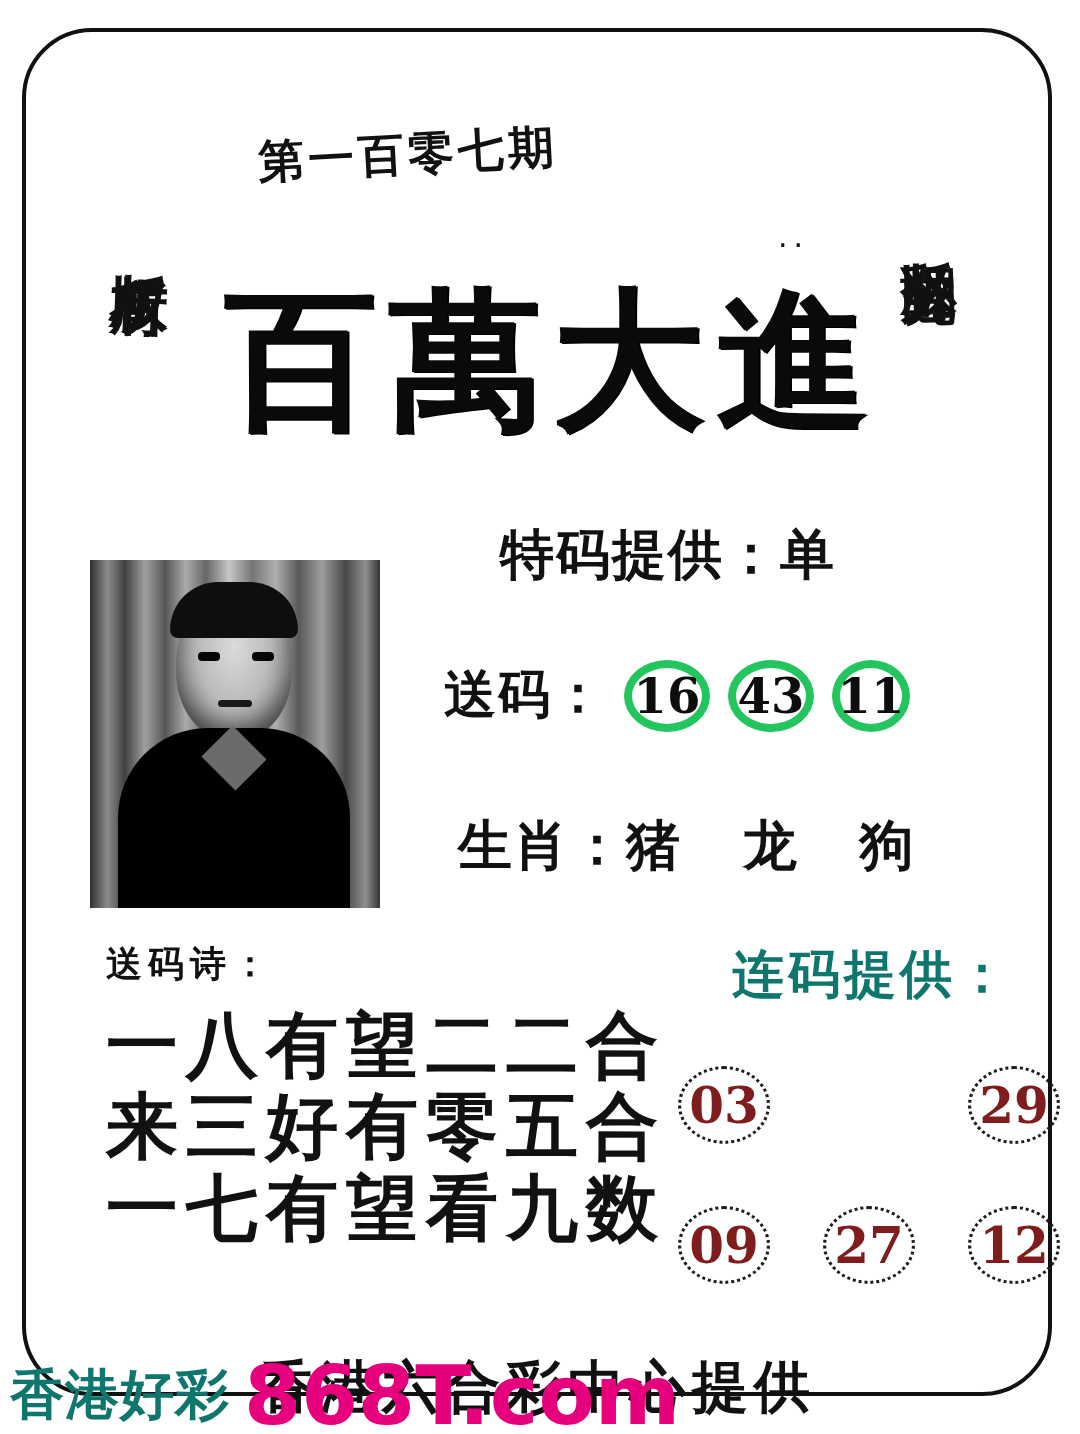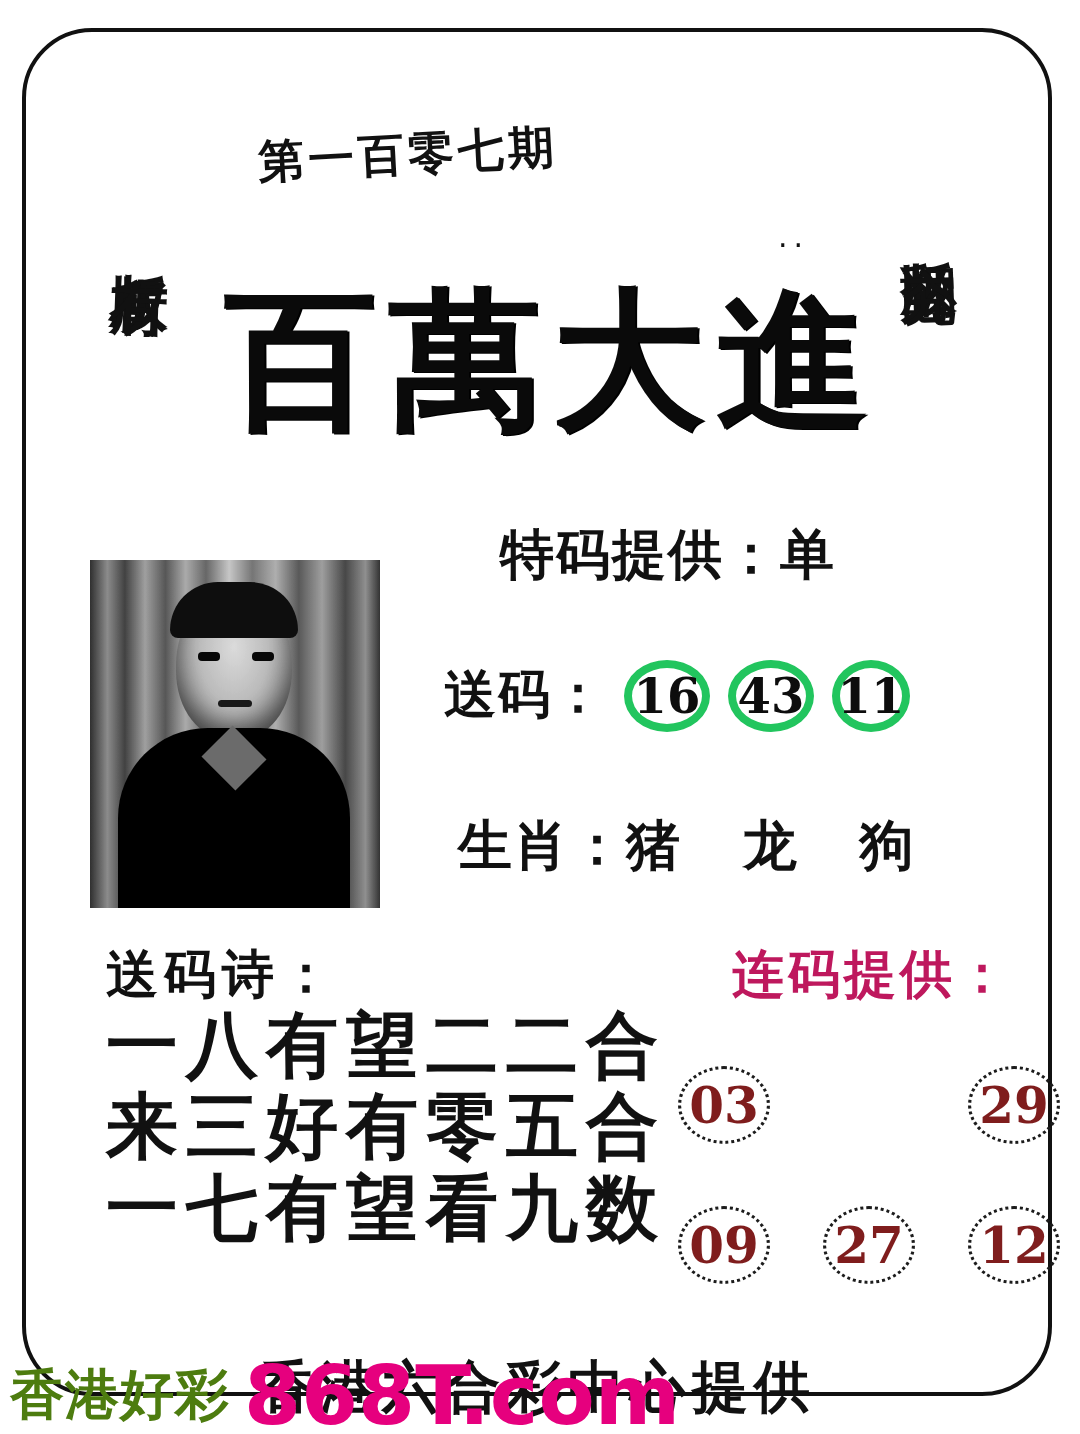--- a/index.html
+++ b/index.html
@@ -231,21 +231,21 @@
     white-space: nowrap;
   }
   .zodiac-row .animals { letter-spacing: 22px; }
 
   
   .poem-title {
     position: absolute;
     left: 80px;
     top: 908px;
     font-family: "DejaVu Serif", serif;
-    font-size: 52px;
+    font-size: 36px;
     font-weight: 700;
     color: #111;
     letter-spacing: 6px;
     white-space: nowrap;
   }
   .poem {
     position: absolute;
     left: 80px;
     top: 972px;
     font-family: "DejaVu Serif", serif;
@@ -258,21 +258,21 @@
   }
 
   
   .lian-title {
     position: absolute;
     left: 706px;
     top: 908px;
     font-family: "DejaVu Serif", serif;
     font-size: 52px;
     font-weight: 700;
-    color: #be185d;
+    color: #0f766e;
     letter-spacing: 4px;
     white-space: nowrap;
     text-align: center;
   }
   .lian-grid {
     position: absolute;
     left: 652px;
     top: 1034px;
     width: 382px;
   }
@@ -319,21 +319,21 @@
     top: 1348px;
     width: 1080px;
     display: flex;
     align-items: center;
     white-space: nowrap;
   }
   .wm-zh {
     font-family: "DejaVu Serif", serif;
     font-size: 54px;
     font-weight: 700;
-    color: #4d7c0f;
+    color: #0f766e;
     letter-spacing: 1px;
     margin-left: 10px;
   }
   .wm-site {
     font-family: "DejaVu Sans", sans-serif;
     font-size: 82px;
     font-weight: 700;
     color: #e6007e;
     letter-spacing: 0px;
     margin-left: 14px;

